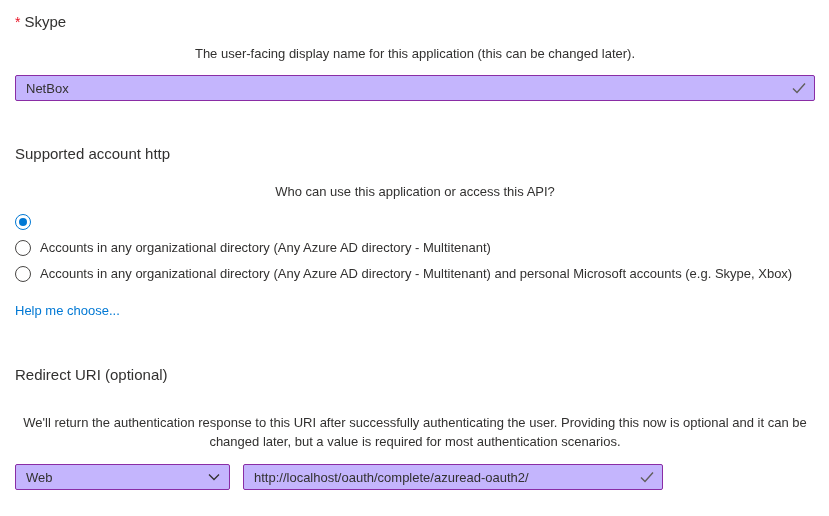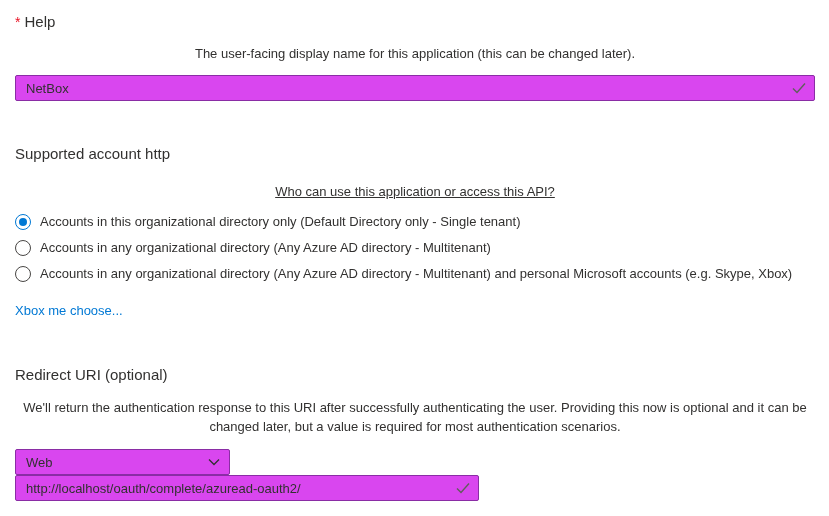--- a/index.html
+++ b/index.html
@@ -29,21 +29,21 @@
     color: #323130;
     text-align: center;
   }
 
   
   .name-title { margin-bottom: 12px; }
   .name-desc { margin-bottom: 12px; }
   .input-wrap {
     position: relative;
     height: 26px;
-    background: #d946ef;
+    background: #c4b5fd;
     border: 1px solid #8a2da5;
     border-radius: 2px;
   }
   .name-input-wrap { width: 800px; margin-bottom: 43px; }
   .text-input {
     width: 100%;
     height: 100%;
     border: none;
     outline: none;
     background: transparent;
@@ -57,21 +57,21 @@
     right: 8px;
     top: 50%;
     transform: translateY(-50%);
     width: 14px;
     height: 12px;
     pointer-events: none;
   }
 
   
   .acct-title { margin-bottom: 18px; }
-  .acct-question { margin-bottom: 8px; text-decoration: underline; }
+  .acct-question { margin-bottom: 8px; }
   .radio-row {
     display: flex;
     align-items: center;
     height: 26px;
     cursor: pointer;
   }
   .radio-control {
     flex: 0 0 auto;
     width: 16px;
     height: 16px;
@@ -97,77 +97,76 @@
     display: inline-block;
     margin-top: 16px;
     margin-bottom: 47px;
     font-size: 13px;
     color: #0078d4;
     text-decoration: none;
     cursor: pointer;
   }
 
   
-  .redirect-title { margin-bottom: 13px; }
+  .redirect-title { margin-bottom: 28px; }
   .redirect-desc { max-width: 800px; margin-bottom: 13px; }
-  .redirect-row { display: flex; flex-direction: column; }
+  .redirect-row { display: flex; }
   .platform-select-wrap {
     width: 215px;
     margin-right: 13px;
     cursor: pointer;
   }
   .platform-select {
     display: flex;
     align-items: center;
     justify-content: space-between;
     height: 100%;
     padding: 0 9px 0 10px;
     font-size: 13px;
     color: #323130;
   }
   .chevron-icon { width: 12px; height: 8px; }
-  .uri-input-wrap { width: 464px; }
+  .uri-input-wrap { width: 420px; }
 </style>
 </head>
 <body>
 
 <div class="page">
 
   
   <div class="section-title name-title">
-    <span class="required-marker">*</span><span>Help</span>
+    <span class="required-marker">*</span><span>Skype</span>
   </div>
   <div class="desc name-desc">The user-facing display name for this application (this can be changed later).</div>
   <div class="input-wrap name-input-wrap">
     <input class="text-input" type="text" value="NetBox" style="">
     <svg class="valid-check" viewBox="0 0 14 12">
       <polyline points="1,6.5 5,10.5 13,1.5" fill="none" stroke="#605e5c" stroke-width="1.4"></polyline>
     </svg>
   </div>
 
   
   <div class="section-title acct-title">Supported account http</div>
   <div class="desc acct-question">Who can use this application or access this API?</div>
 
   <div class="radio-group">
     <div class="radio-row">
       <span class="radio-control checked"></span>
-      <span class="radio-label">Accounts in this organizational directory only (Default Directory only - Single tenant)</span>
     </div>
     <div class="radio-row">
       <span class="radio-control"></span>
       <span class="radio-label">Accounts in any organizational directory (Any Azure AD directory - Multitenant)</span>
     </div>
     <div class="radio-row">
       <span class="radio-control"></span>
       <span class="radio-label">Accounts in any organizational directory (Any Azure AD directory - Multitenant) and personal Microsoft accounts (e.g. Skype, Xbox)</span>
     </div>
   </div>
 
-  <a class="help-link">Xbox me choose...</a>
+  <a class="help-link">Help me choose...</a>
 
   
   <div class="section-title redirect-title">Redirect URI (optional)</div>
   <div class="desc redirect-desc">We'll return the authentication response to this URI after successfully authenticating the user. Providing this now is optional and it can be changed later, but a value is required for most authentication scenarios.</div>
 
   <div class="redirect-row">
     <div class="input-wrap platform-select-wrap">
       <div class="platform-select">
         <span>Web</span>
         <svg class="chevron-icon" viewBox="0 0 12 8">

